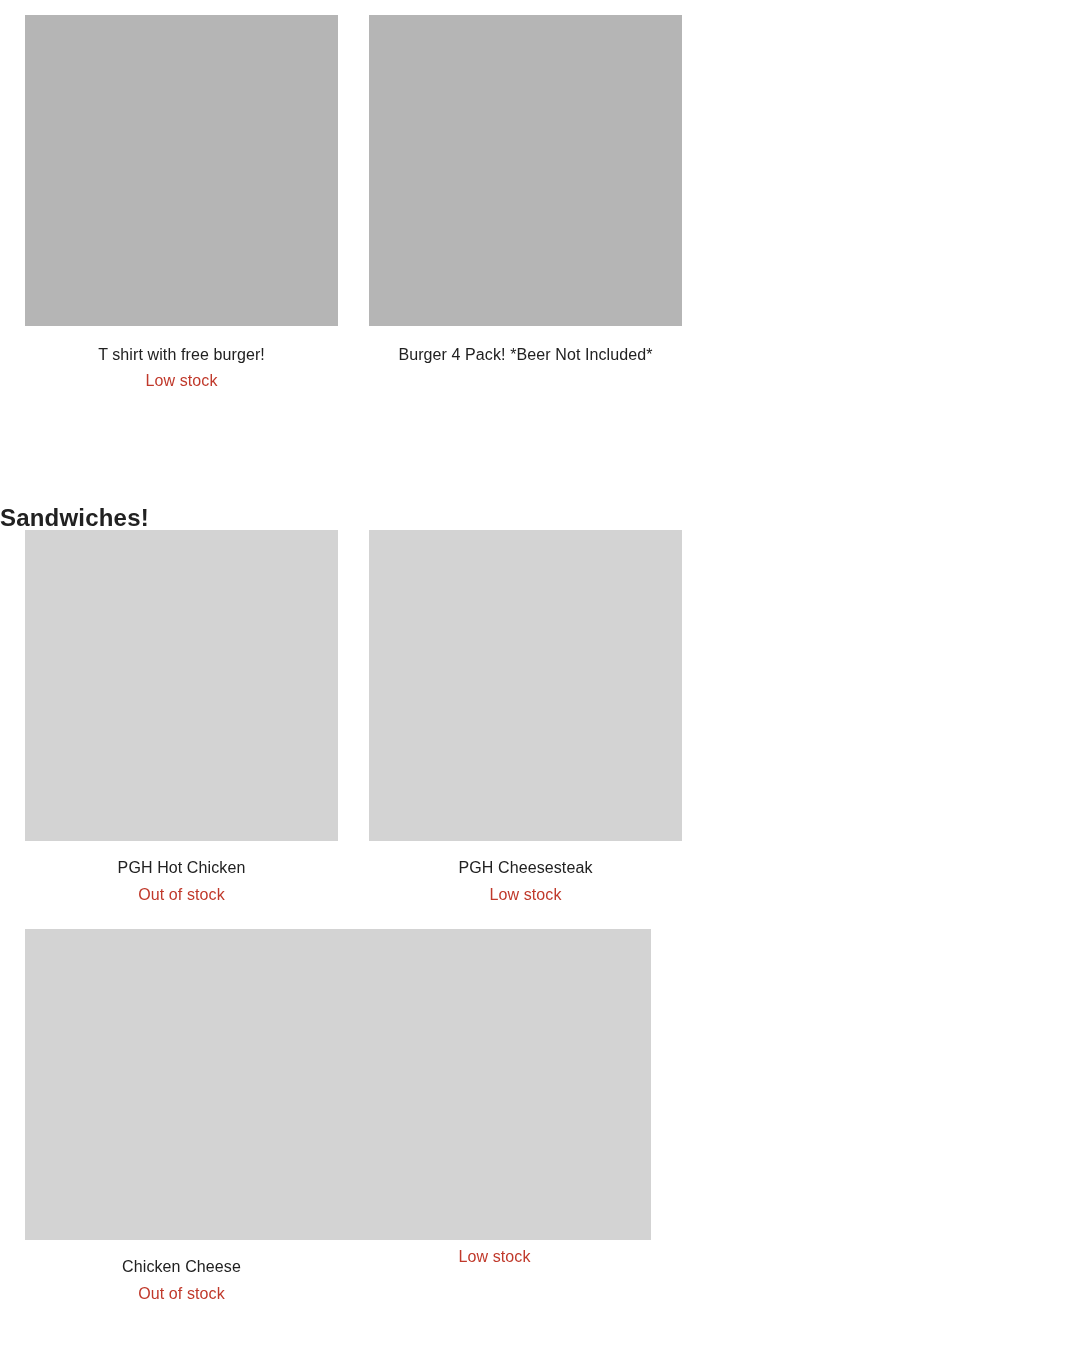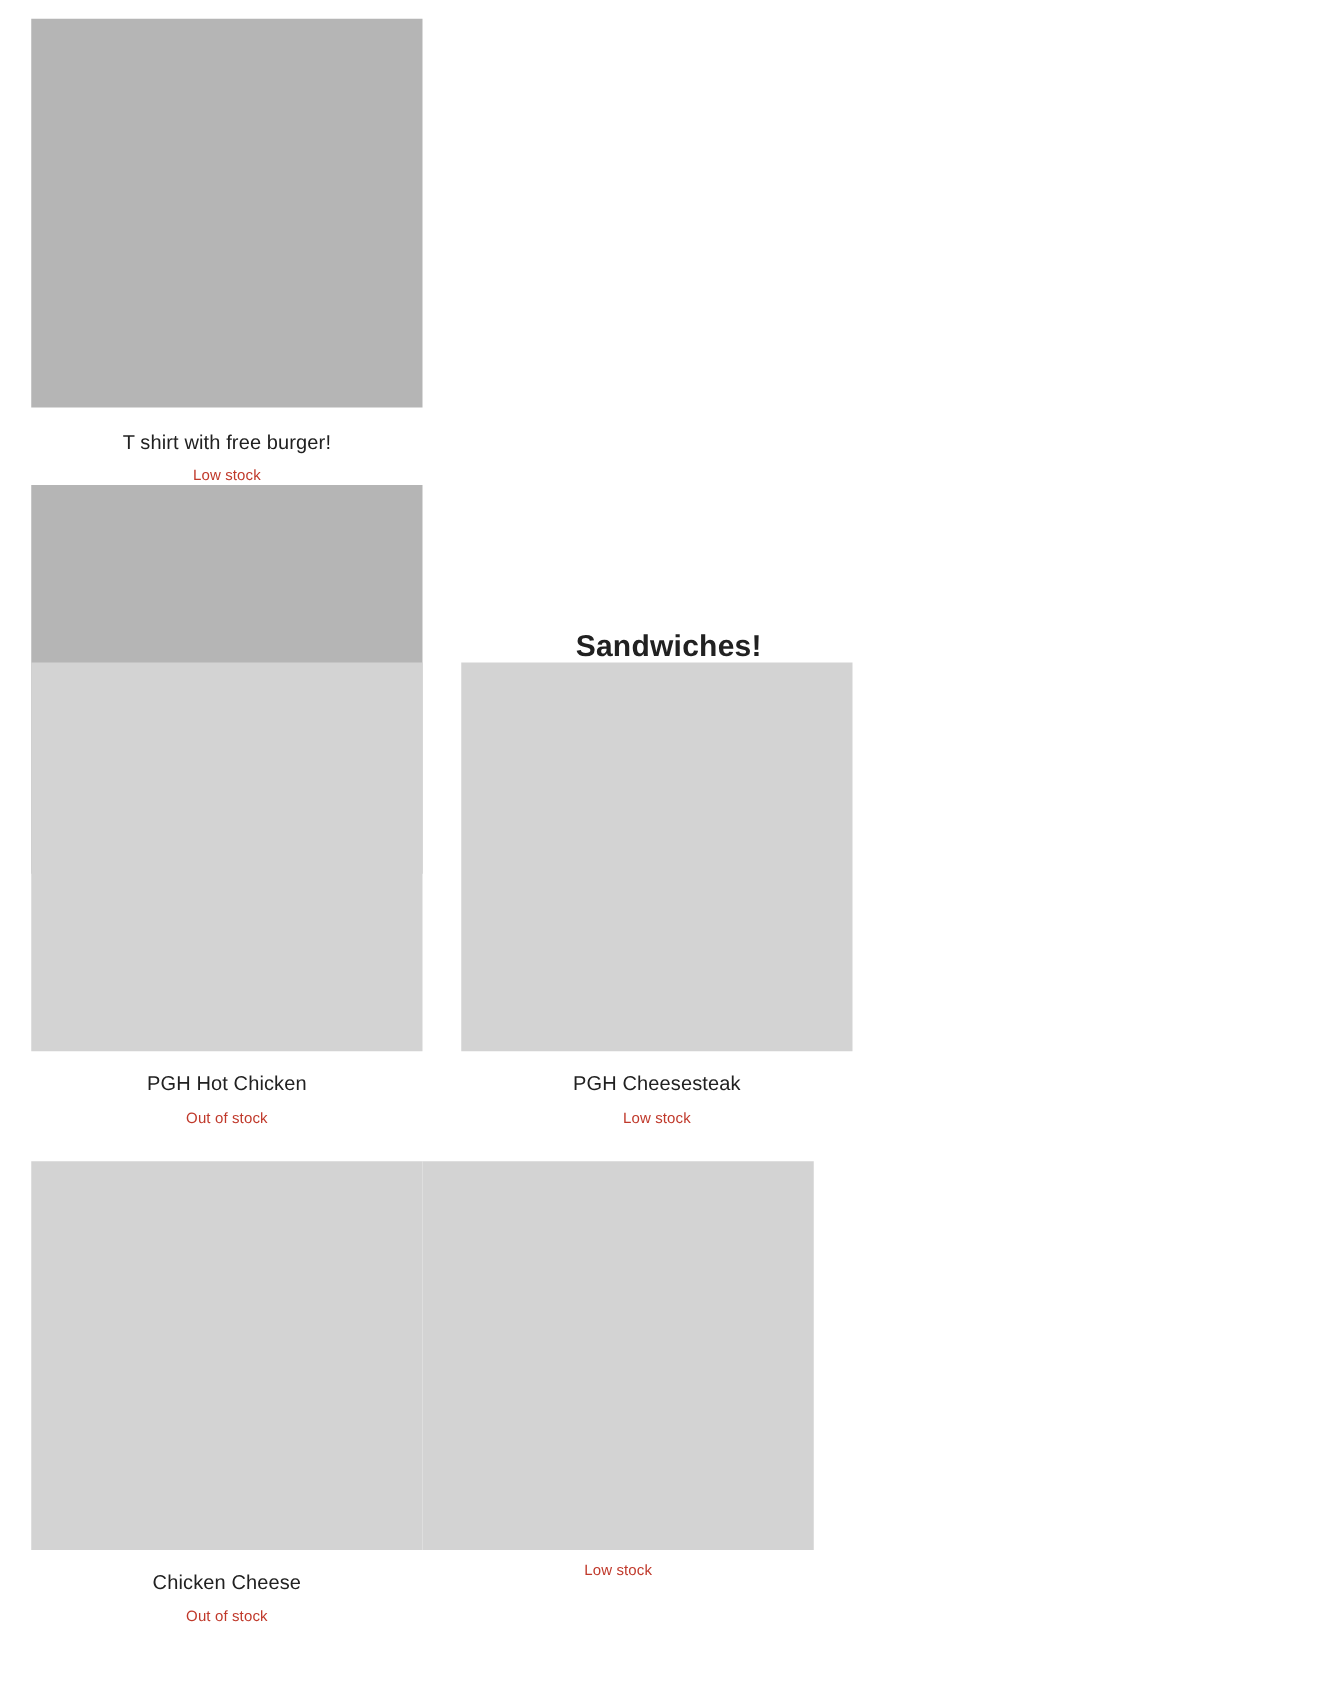--- a/index.html
+++ b/index.html
@@ -52,53 +52,51 @@
   .card-title {
     font-size: 16px;
     line-height: 20px;
     font-weight: 400;
     color: #212121;
     margin-top: 17px;
     letter-spacing: 0.1px;
   }
 
   .card-stock {
-    font-size: 12px;
+    font-size: 16px;
     line-height: 15px;
     font-weight: 400;
     margin-top: 9px;
     letter-spacing: 0.1px;
   }
 
   
   .promo-section {
     position: absolute;
     top: 15px;
     left: 0;
     width: 1070px;
-    flex-direction: column;
   }
   .promo-section .card-thumb {
     background: #b5b5b5;
     height: 311px;
   }
   .promo-section .card-title {
     margin-top: 19px;
   }
   .promo-section .card-stock {
     margin-top: 8px;
   }
 
   
   .section-heading {
     position: absolute;
     top: 483px;
     left: 0;
     width: 1070px;
-    text-align: center;
     font-size: 24px;
     line-height: 30px;
     font-weight: 700;
     color: #212121;
     letter-spacing: 0.2px;
   }
 
   
   .sandwich-section {
     position: absolute;
@@ -118,20 +116,21 @@
   <div class="promo-section grid">
 
     <div class="card">
       <div class="card-thumb"></div>
       <div class="card-title">T shirt with free burger!</div>
       <div class="card-stock" style="color:#c0392b">Low stock</div>
     </div>
 
     <div class="card">
       <div class="card-thumb"></div>
+      <div class="card-title">Burger 4 Pack! *Beer Not Included*</div>
       <div class="card-stock" style="color:#c0392b"></div>
     </div>
 
   </div>
 
   <h2 class="section-heading">Sandwiches!</h2>
 
   <div class="sandwich-section grid">
 
     <div class="card">

